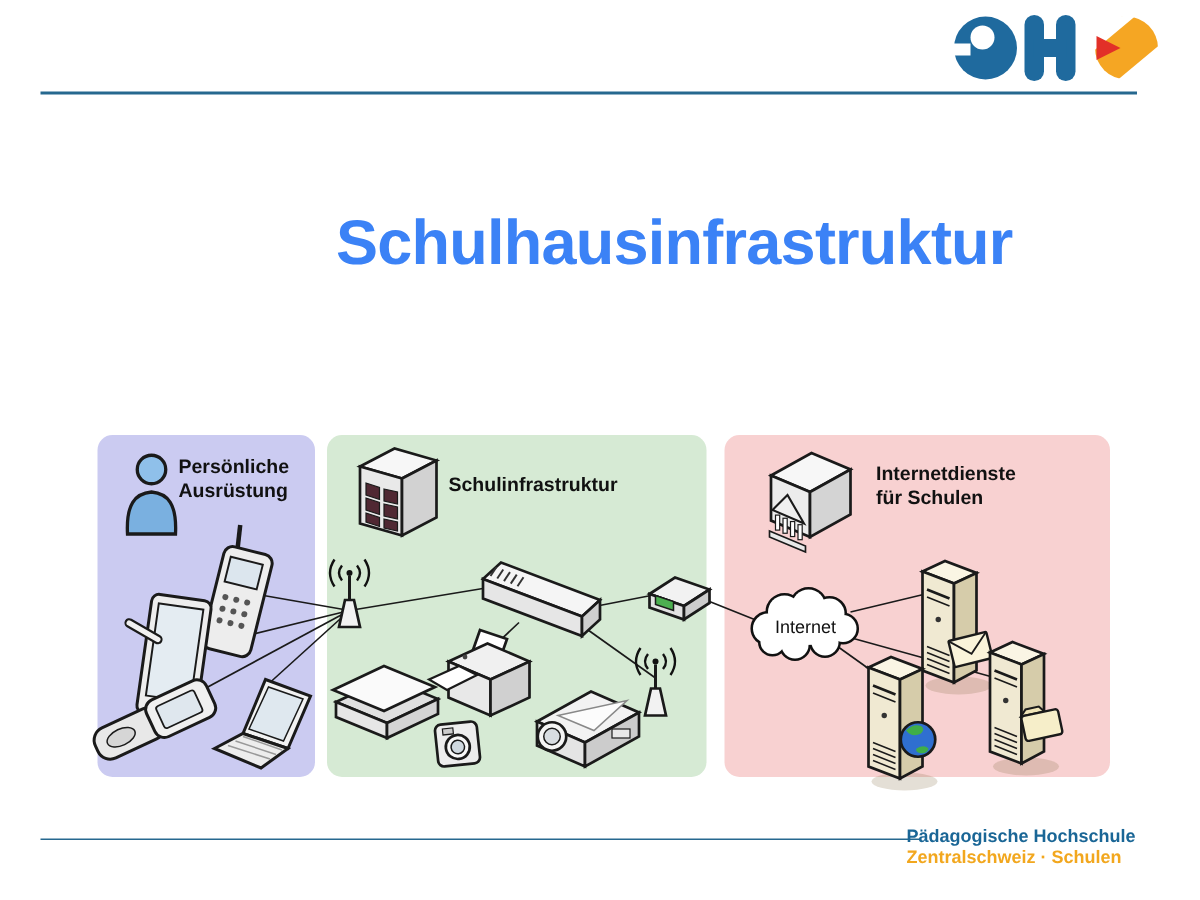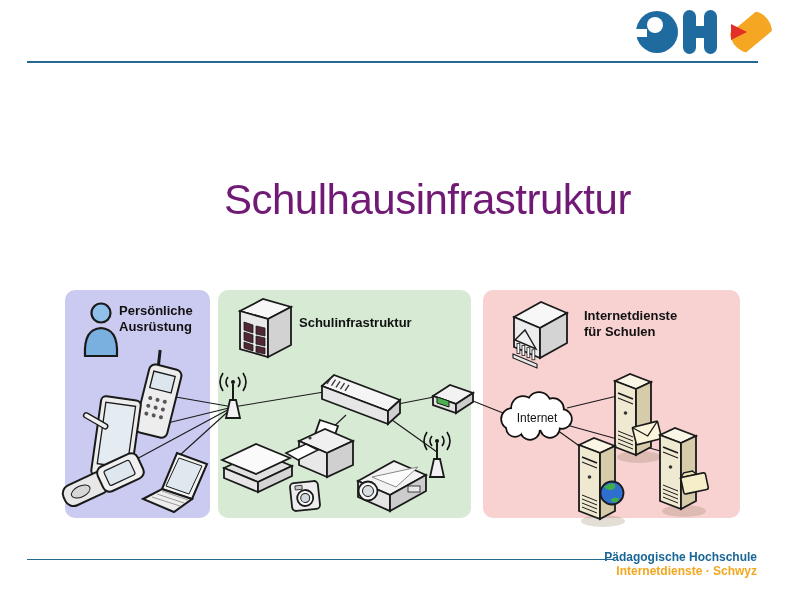--- a/index.html
+++ b/index.html
@@ -6,27 +6,26 @@
   .slide{
     position:relative;width:800px;height:600px;background:#ffffff;
     overflow:hidden;font-family:"Liberation Sans",sans-serif;
   }
   .rule{position:absolute;background:#26688f;}
   #top-rule{left:27px;top:61px;width:731px;height:2px;}
   #footer-rule{left:27px;top:559px;width:586px;height:1px;}
   #logo{position:absolute;left:633px;top:4px;width:146px;height:56px;}
   #title{
     position:absolute;left:224px;top:136px;width:520px;
-    font-size:42px;line-height:52px;font-weight:normal;color:#701a75;
+    font-size:42px;line-height:52px;font-weight:bold;color:#3b82f6;
     letter-spacing:-0.5px;
-    margin-top:38px;
   }
   #diagram{position:absolute;left:0;top:0;width:800px;height:600px;}
   #footer-text{
-    position:absolute;right:43px;top:550px;text-align:right;
+    position:absolute;right:43px;top:550px;
     font-weight:bold;font-size:12px;line-height:14px;
   }
   #footer-text .f1{color:#1a6696;}
   #footer-text .f2{color:#f2a71e;}
   svg text{font-family:"Liberation Sans",sans-serif;}
   .ptitle{font-size:13px;font-weight:bold;fill:#111111;}
 </style>
 </head>
 <body>
 
@@ -292,16 +291,16 @@
     <text class="ptitle" x="119" y="315">Persönliche</text>
     <text class="ptitle" x="119" y="331">Ausrüstung</text>
     <text class="ptitle" x="299" y="327">Schulinfrastruktur</text>
     <text class="ptitle" x="584" y="320">Internetdienste</text>
     <text class="ptitle" x="584" y="336">für Schulen</text>
   </svg>
 
   <div id="footer-rule" class="rule"></div>
   <div id="footer-text">
     <div class="f1">Pädagogische Hochschule</div>
-    <div class="f2">Internetdienste · Schwyz</div>
+    <div class="f2">Zentralschweiz · Schulen</div>
   </div>
 
 </div>
 
 </body></html>

